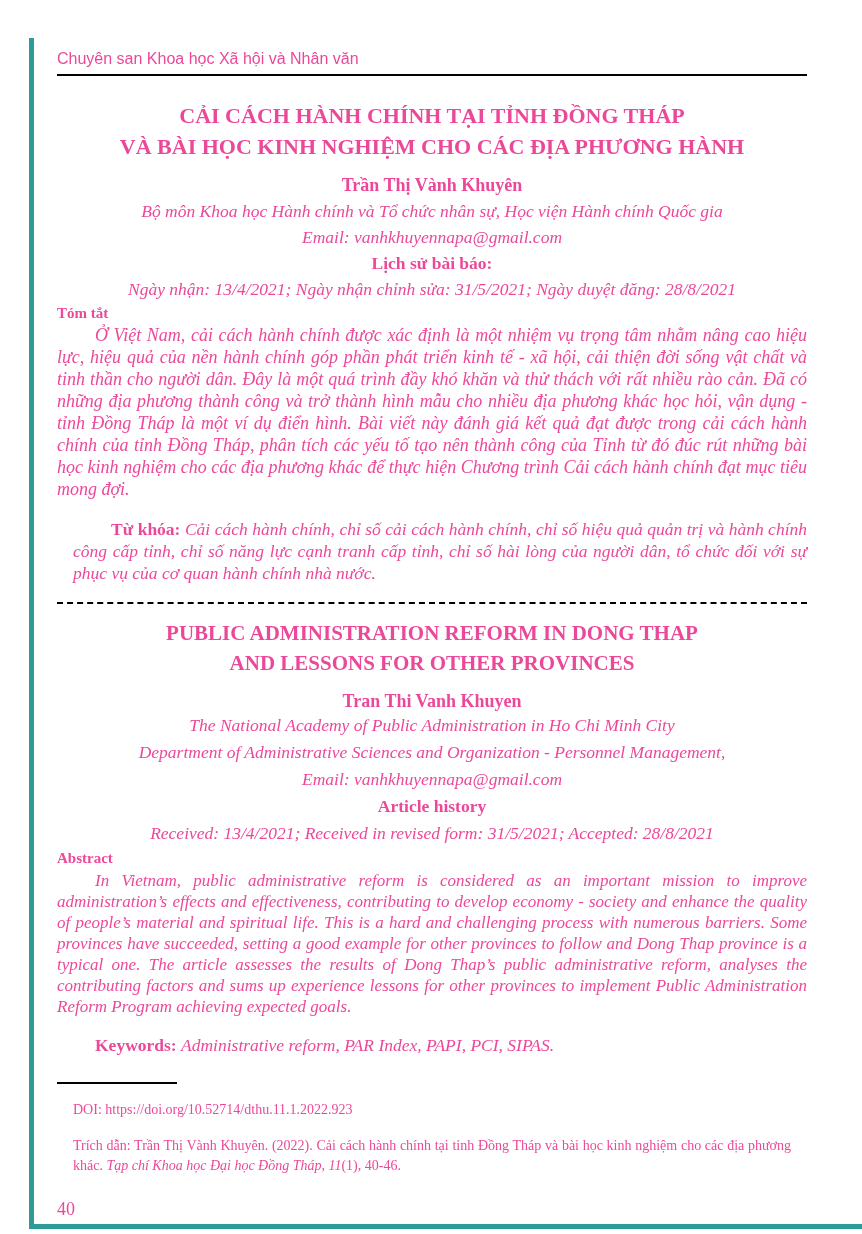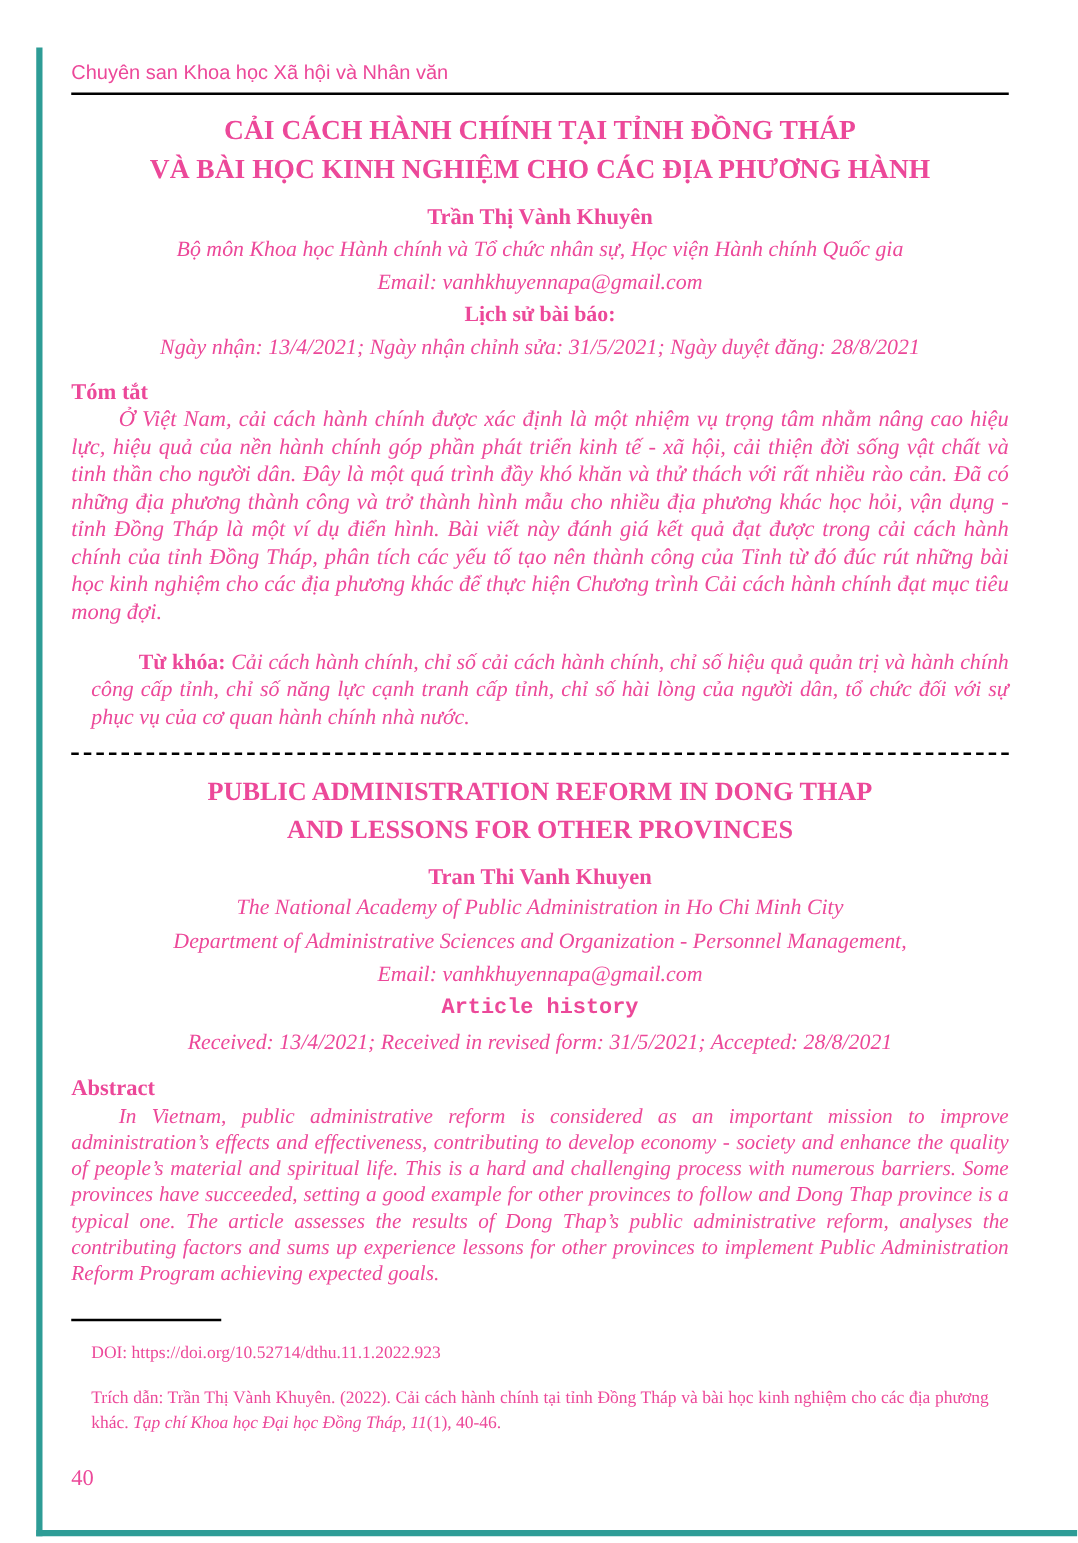--- a/index.html
+++ b/index.html
@@ -22,32 +22,32 @@
     position:absolute; left:57px; top:0; width:750px;
   }
   .journal-header {
     margin-top:49px;
     font-family:"Liberation Sans", sans-serif;
     font-size:16px; line-height:20px;
     padding-bottom:5px;
     border-bottom:2px solid #000;
   }
   .vn-title {
-    margin-top:12px;
+    margin-top:24px;
     font-size:22px; font-weight:bold; text-align:center; line-height:31px;
   }
   .author {
     margin-top:12px;
     font-size:18px; font-weight:bold; text-align:center; line-height:22px;
   }
   .center-block { text-align:center; font-size:17.5px; line-height:26px; margin-top:2px; }
   .center-block .it { font-style:italic; }
   .center-block .bold { font-weight:bold; font-style:normal; }
   .section-label {
-    margin-top:12px; font-size:18px; font-weight:bold; line-height:22px;
+    margin-top:0; font-size:15px; font-weight:bold; line-height:22px;
   }
   .abstract-vn {
     margin-top:0; font-size:18px; font-style:italic;
     text-align:justify; text-indent:38px; line-height:22px;
   }
   .keywords-para {
     margin-top:2px; font-size:17.5px;
     text-align:justify; text-indent:38px; line-height:22px;margin-left:16px;
   }
   .keywords-para .kw-label { font-weight:bold; font-style:normal; }
@@ -55,21 +55,21 @@
   .dashed-sep {
     margin-top:10px; height:0;
     border-top:2px dashed #000;
   }
   .en-title {
     margin-top:14px;
     font-size:21px; font-weight:bold; text-align:center; line-height:30px;
   }
   .center-block-en { text-align:center; font-size:17.5px; line-height:27px; margin-top:0; }
   .center-block-en .it { font-style:italic; }
-  .center-block-en .bold { font-weight:bold; font-style:normal;font-family:Liberation Mono, monospace; }
+  .center-block-en .bold { font-weight:bold; font-style:normal; }
   .abstract-en {
     margin-top:1px; font-size:17px; font-style:italic;
     text-align:justify; text-indent:38px; line-height:21px;
   }
   .keywords-en { margin-top:9px; font-size:17.5px; text-indent:38px; line-height:22px; }
   .keywords-en .kw-label { font-weight:bold; }
   .keywords-en .kw-text { font-style:italic; }
   .footnote { margin-top:26px; font-size:14px; line-height:20px; }
   .footnote-rule { width:120px; border-top:2px solid #000; margin-bottom:9px; }
   .footnote p { margin:16px; }
@@ -126,20 +126,21 @@
       <div class="it">Department of Administrative Sciences and Organization - Personnel Management,</div>
       <div class="it">Email: vanhkhuyennapa@gmail.com</div>
       <div class="bold">Article history</div>
       <div class="it">Received: 13/4/2021; Received in revised form: 31/5/2021; Accepted: 28/8/2021</div>
     </div>
 
     <div class="section-label">Abstract</div>
 
     <p class="abstract-en">In Vietnam, public administrative reform is considered as an important mission to improve administration’s effects and effectiveness, contributing to develop economy - society and enhance the quality of people’s material and spiritual life. This is a hard and challenging process with numerous barriers. Some provinces have succeeded, setting a good example for other provinces to follow and Dong Thap province is a typical one. The article assesses the results of Dong Thap’s public administrative reform, analyses the contributing factors and sums up experience lessons for other provinces to implement Public Administration Reform Program achieving expected goals.</p>
 
+    <p class="keywords-en"><b class="kw-label">Keywords:</b> <span class="kw-text">Administrative reform, PAR Index, PAPI, PCI, SIPAS.</span></p>
 
     <div class="footnote">
       <div class="footnote-rule"></div>
       <p>DOI: https://doi.org/10.52714/dthu.11.1.2022.923</p>
       <p class="citation"><span>Trích dẫn: Trần Thị Vành Khuyên. (2022). Cải cách hành chính tại tỉnh Đồng Tháp và bài học kinh nghiệm cho các địa phương khác. </span><span class="it">Tạp chí Khoa học Đại học Đồng Tháp, 11</span><span>(1), 40-46.</span></p>
     </div>
 
     <div class="page-number">40</div>
 
   </div>

